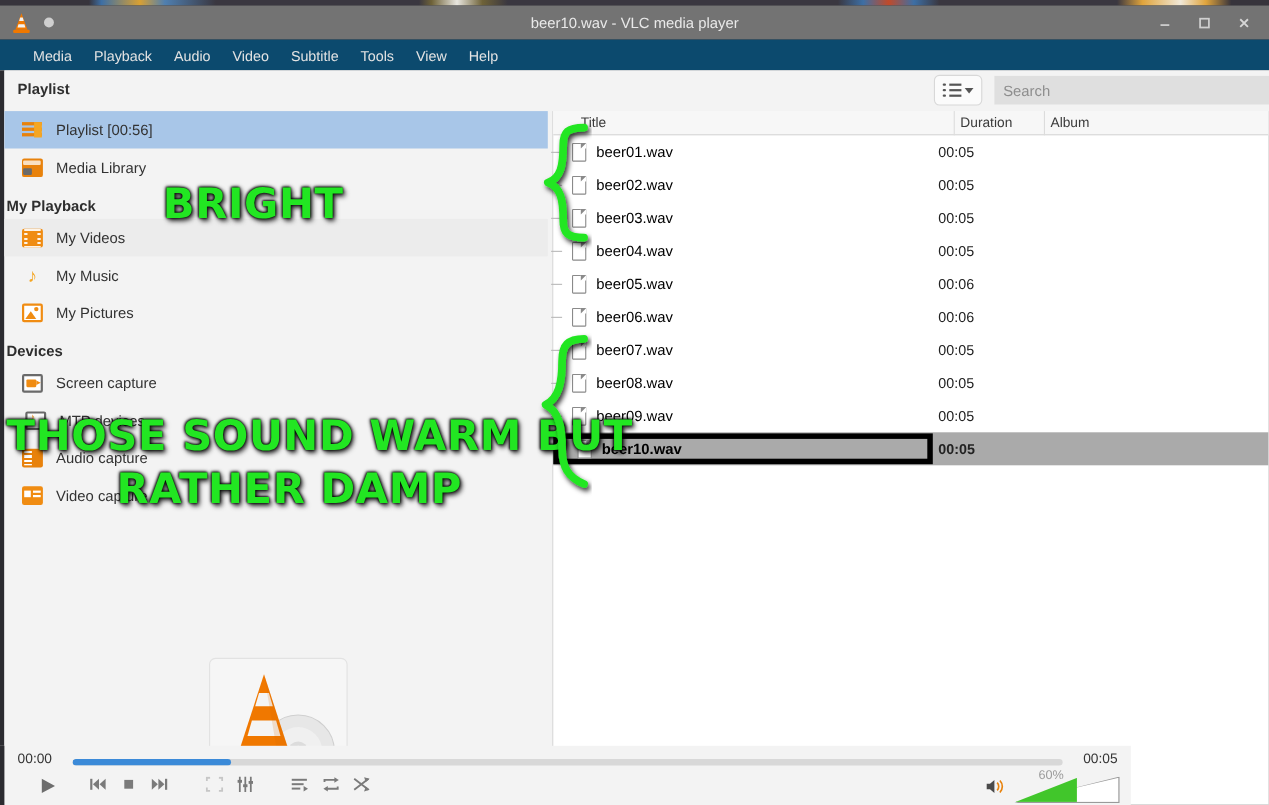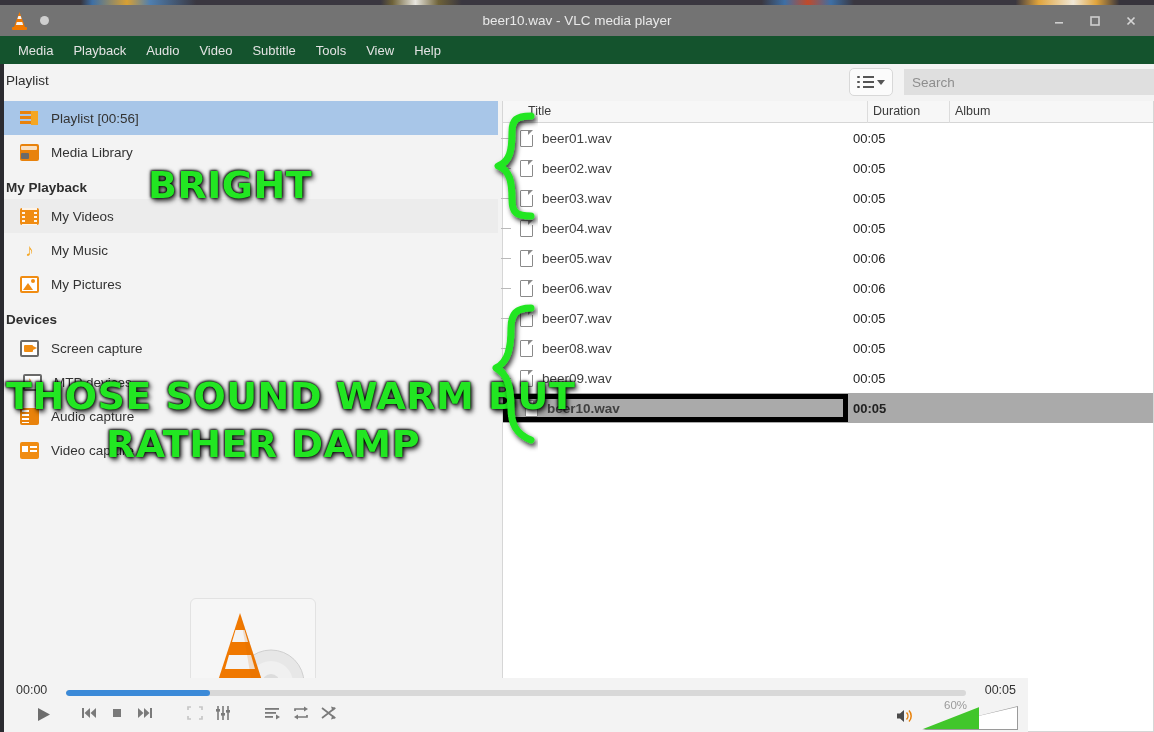--- a/index.html
+++ b/index.html
@@ -38,40 +38,40 @@
   .tb-buttons {
     margin-left: auto; display: flex; align-items: center; gap: 20px;
     padding-right: 15px; color: #cfcfcf;
   }
   .tb-btn { width: 16px; height: 16px; display:flex; align-items:center; justify-content:center;
             font-size: 13px; line-height: 1; color: #d5d5d5; }
 
   
   .menubar {
     position: absolute; top: 36px; left: 0; width: 1154px; height: 28px;
-    background: #14532d; display: flex; align-items: center; padding-left: 8px;
+    background: #0c4a6e; display: flex; align-items: center; padding-left: 20px;
   }
   .menu-item {
     font-size: 13px; color: #e3e3e3; padding: 3px 10px; border-radius: 3px;
   }
 
   
   .client {
     position: absolute; top: 64px; left: 0; width: 1154px; height: 668px;
     background: #f3f3f3; border-left: 4px solid #2b2b30;
   }
 
   
   .pl-header {
     position: absolute; top: 0; left: 0; width: 1150px; height: 37px;
     background: #f3f3f3;
   }
   .pl-header-label {
-    position: absolute; left: 2px; top: 9px;
-    font-size: 13.5px; font-weight: normal; color: #2e2e2e;
+    position: absolute; left: 12px; top: 9px;
+    font-size: 13.5px; font-weight: bold; color: #2e2e2e;
   }
   .viewmode-btn {
     position: absolute; left: 845px; top: 4px; width: 44px; height: 28px;
     background: #fbfbfb; border: 1px solid #d8d8d8; border-radius: 5px;
     display: flex; align-items: center; justify-content: center; gap: 3px;
   }
   .vm-list { display: flex; flex-direction: column; gap: 2.5px; }
   .vm-row { display: flex; align-items: center; gap: 3px; }
   .vm-dot { width: 2.5px; height: 2.5px; background: #555; border-radius: 50%; }
   .vm-bar { width: 11px; height: 2px; background: #555; }
@@ -177,21 +177,21 @@
     font-size: 12.5px; color: #3a3a3a; padding-left: 5px; line-height: 21px;
     border-right: 1px solid #dcdcdc; height: 22px;
   }
   .th.c-title { width: 345px; margin-left: 20px; }
   .th.c-dur { width: 82px; }
   .th.c-album { flex: 1; border-right: none; }
   .trow { display: flex; height: 30px; align-items: center; }
   .trow.selected { background: #aaaaaa; }
   .td-title {
     width: 345px; display: flex; align-items: center; gap: 9px; 
-    font-size: 13.5px; color: #404040; height: 30px;
+    font-size: 13.5px; color: #000000; height: 30px;
   }
   .trow.selected .td-title {
     font-weight: bold; background: #aaaaaa;
     border: 5px solid #000000; height: 28px; box-sizing: border-box;
   }
   .td-dur { width: 82px; font-size: 13px; color: #222; padding-left: 5px; }
   .trow.selected .td-dur { font-weight: bold; }
   .td-album { flex: 1; }
   .branch {
     width: 10px; height: 1px; background: #b9b9b9; margin-left: -2px; flex: 0 0 10px;

